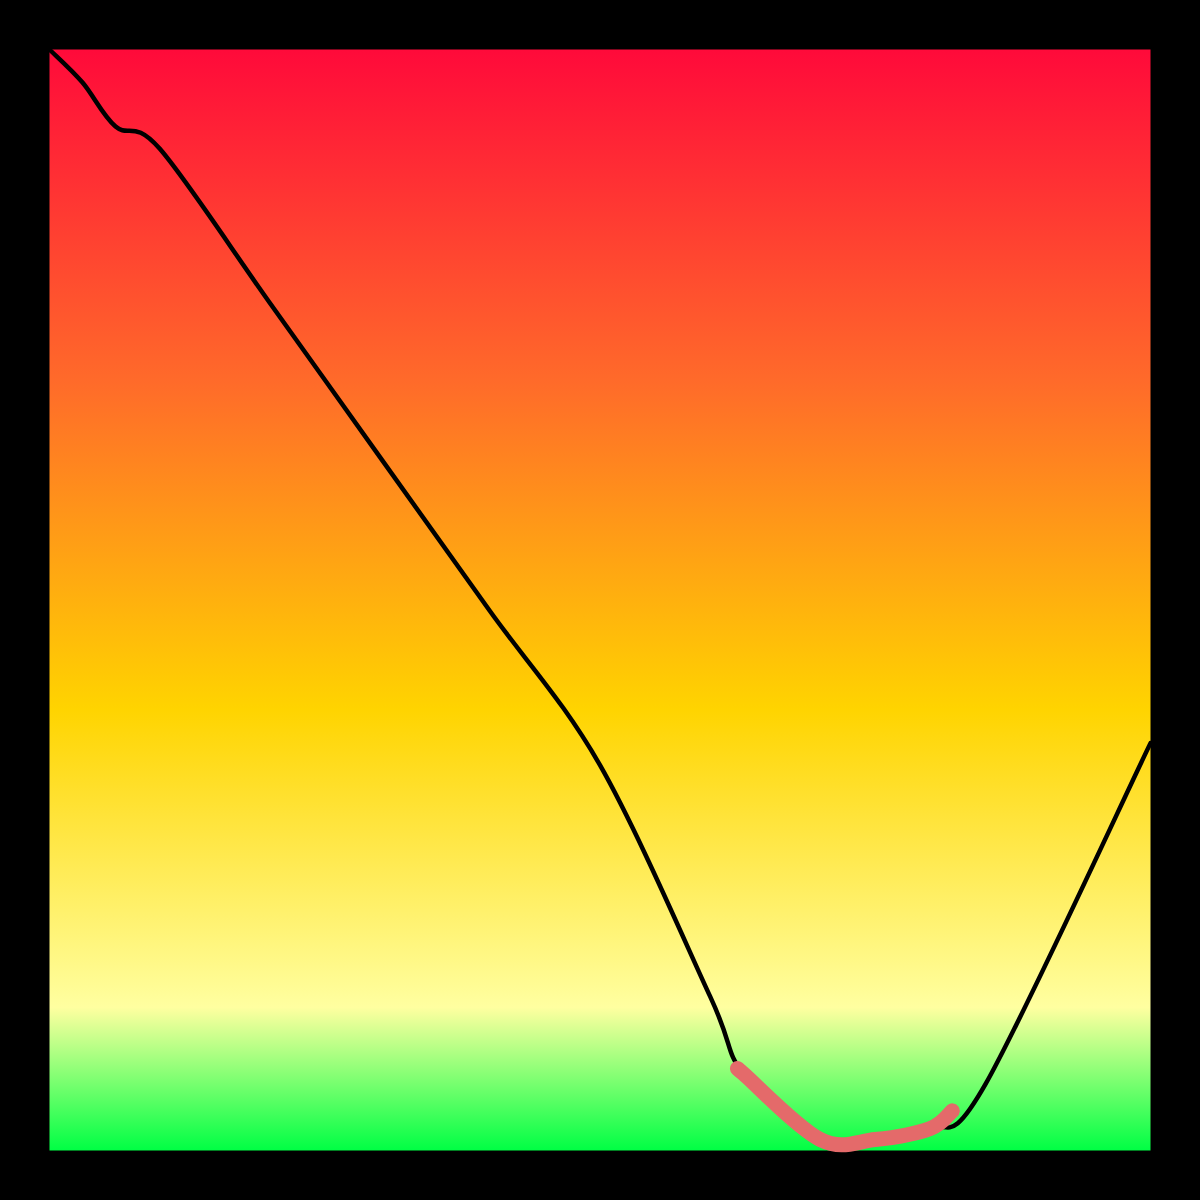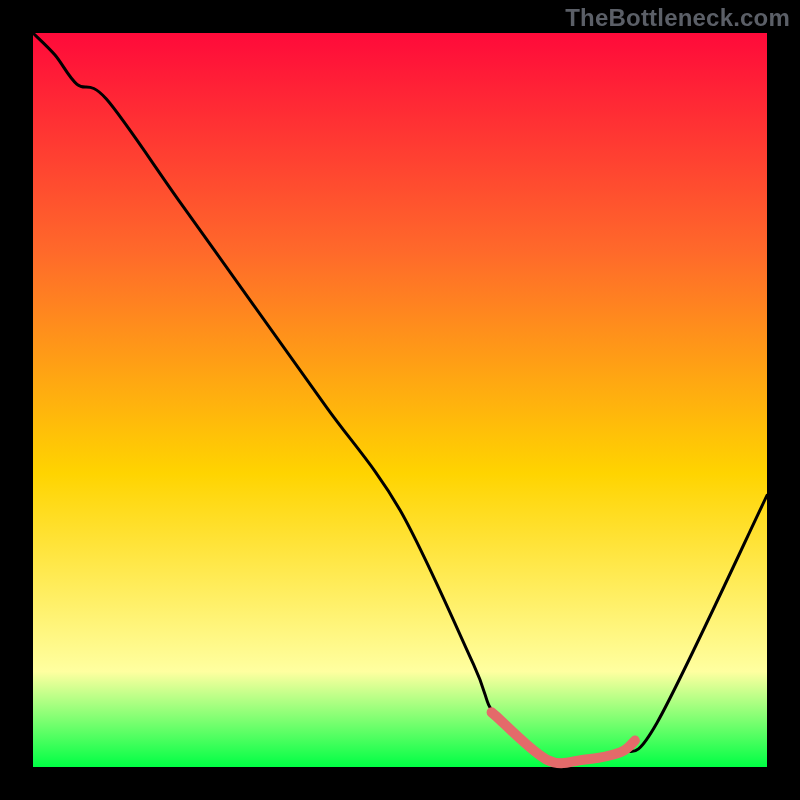--- a/index.html
+++ b/index.html
@@ -29,21 +29,20 @@
     position: absolute;
     inset: 0;
     width: 800px;
     height: 800px;
   }
 </style>
 </head>
 <body>
 
 <div class="stage">
-  <div class="watermark">TheBottleneck.com</div>
 
   <svg class="plot" viewBox="0 0 800 800" preserveAspectRatio="none">
     <defs>
       <linearGradient id="bg-grad" x1="0" y1="0" x2="0" y2="1">
         <stop id="g0" offset="0%" stop-color="#ff0a3a"></stop>
         <stop id="g1" offset="30%" stop-color="#ff6a2a"></stop>
         <stop id="g2" offset="60%" stop-color="#ffd400"></stop>
         <stop id="g3" offset="87%" stop-color="#ffffa0"></stop>
         <stop id="g4" offset="100%" stop-color="#00ff44"></stop>
       </linearGradient>

